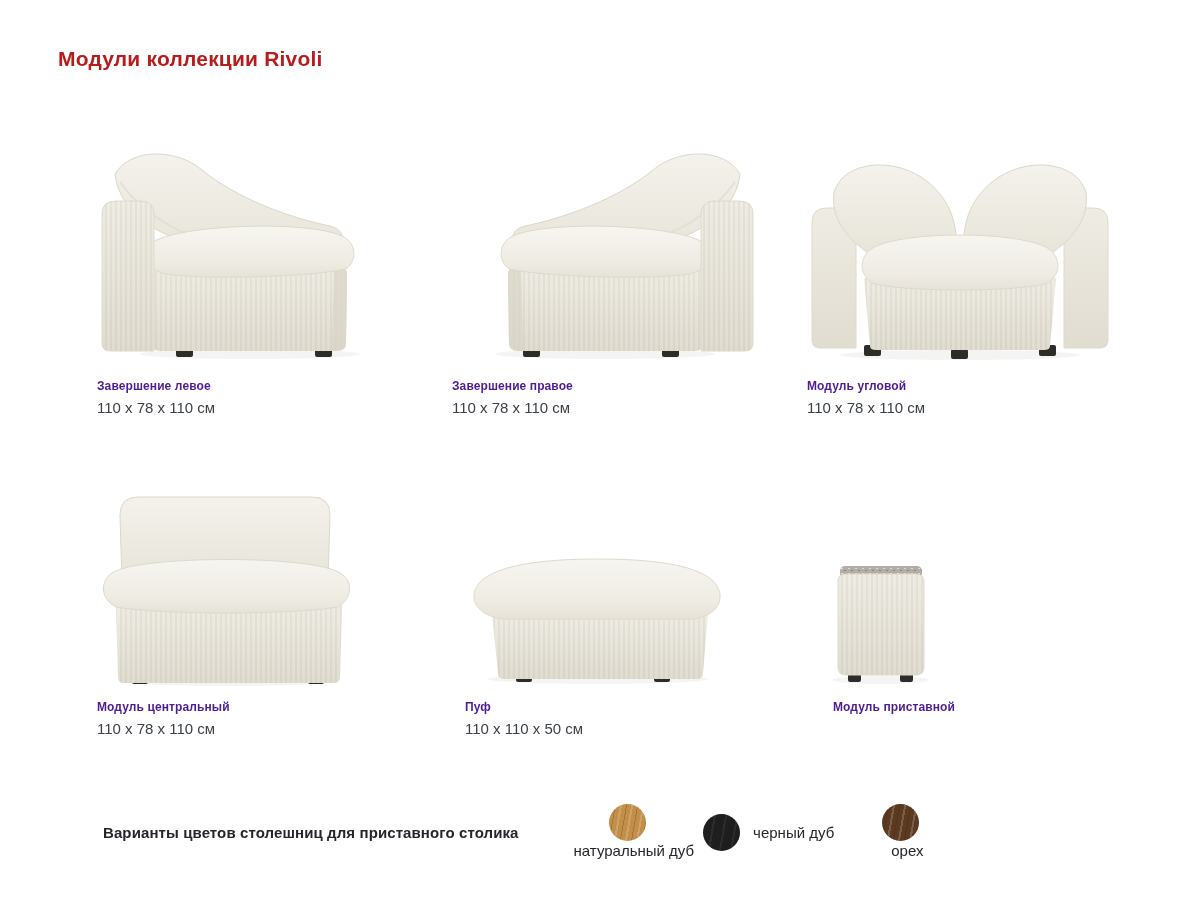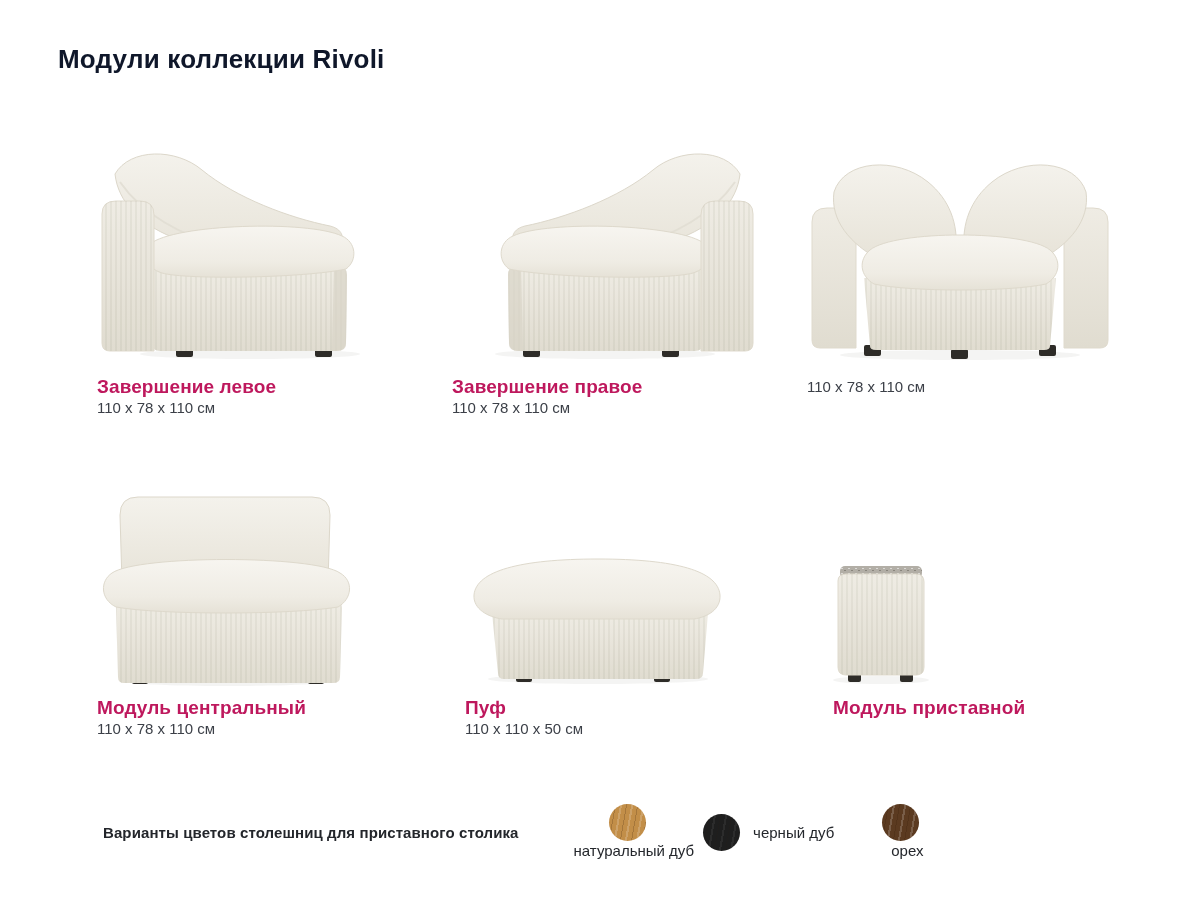--- a/index.html
+++ b/index.html
@@ -3,32 +3,32 @@
 <meta charset="utf-8">
 <style>
   html,body{margin:0;padding:0;}
   body{
     width:1200px;height:900px;background:#ffffff;overflow:hidden;
     font-family:"Liberation Sans",sans-serif;color:#24272c;
     -webkit-font-smoothing:antialiased;
   }
   .title{
     margin:0;padding:46px 0 0 58px;
-    font-size:26px;line-height:26px;font-weight:700;letter-spacing:.2px;color:#0f172a;
+    font-size:21px;line-height:26px;font-weight:700;letter-spacing:.2px;color:#b91c1c;
   }
   .row{display:grid;grid-template-columns:355px 355px 355px;padding-left:90px;}
   .row1{margin-top:66px;}
   .row2{margin-top:58px;gap:13px;}
   .img-box{display:block;}
   .img-box svg{display:block;}
   .h228{height:228px;}
   .h210{height:210px;}
   figure{margin:0;}
   figcaption{margin-top:10px;padding-left:7px;}
-  .m-name{font-size:19px;line-height:21px;font-weight:700;letter-spacing:.1px;color:#be185d;}
+  .m-name{font-size:12px;line-height:21px;font-weight:700;letter-spacing:.1px;color:#4c1d95;}
   .m-dims{font-size:15px;line-height:22px;font-weight:400;color:#3c4048;}
   .footer{
     display:flex;align-items:center;margin-top:64px;padding-left:103px;
     font-size:15px;line-height:20px;
   }
   .f-caption{font-weight:700;letter-spacing:.1px;color:#23262b;text-align:center;}
   .sw-item{display:flex;align-items:center;}
   .sw-oak{margin-left:42px;flex-direction:column;}
   .sw-black{margin-left:9px;}
   .sw-walnut{margin-left:44px;flex-direction:column;}
@@ -123,20 +123,21 @@
         <path d="M12,84 Q12,70 27,70 L42,70 Q56,70 56,84 L56,210 L20,210 Q12,210 12,202 Z" fill="url(#gFab)" stroke="#DFDACD" stroke-width="1"></path>
         <path d="M308,84 Q308,70 293,70 L278,70 Q264,70 264,84 L264,210 L300,210 Q308,210 308,202 Z" fill="url(#gFab)" stroke="#DFDACD" stroke-width="1"></path>
         <path d="M34,54 C44,22 96,18 128,44 C150,62 158,86 156,112 L80,122 C50,106 30,82 34,54 Z" fill="url(#gBack)" stroke="#DCD7CA" stroke-width="1"></path>
         <path d="M286,54 C276,22 224,18 192,44 C170,62 162,86 164,112 L240,122 C270,106 290,82 286,54 Z" fill="url(#gBack)" stroke="#DCD7CA" stroke-width="1"></path>
         <path d="M64,140 L256,140 L250,208 Q250,212 244,212 L76,212 Q70,212 70,208 Z" fill="url(#gFab)"></path>
         <path d="M64,140 L256,140 L250,208 Q250,212 244,212 L76,212 Q70,212 70,208 Z" fill="url(#pCord)"></path>
         <path d="M70,112 C94,92 226,92 250,112 C262,122 260,138 246,146 C210,154 110,154 74,146 C60,138 58,122 70,112 Z" fill="url(#gCush)" stroke="#DED9CC" stroke-width="1"></path>
       </svg>
     </div>
     <figcaption>
+      <div class="m-name">Модуль угловой</div>
       <div class="m-dims">110 x 78 x 110 см</div>
     </figcaption>
   </figure>
 
 </div>
 
 <div class="row row2">
 
   <figure class="cell">
     <div class="img-box h210">

